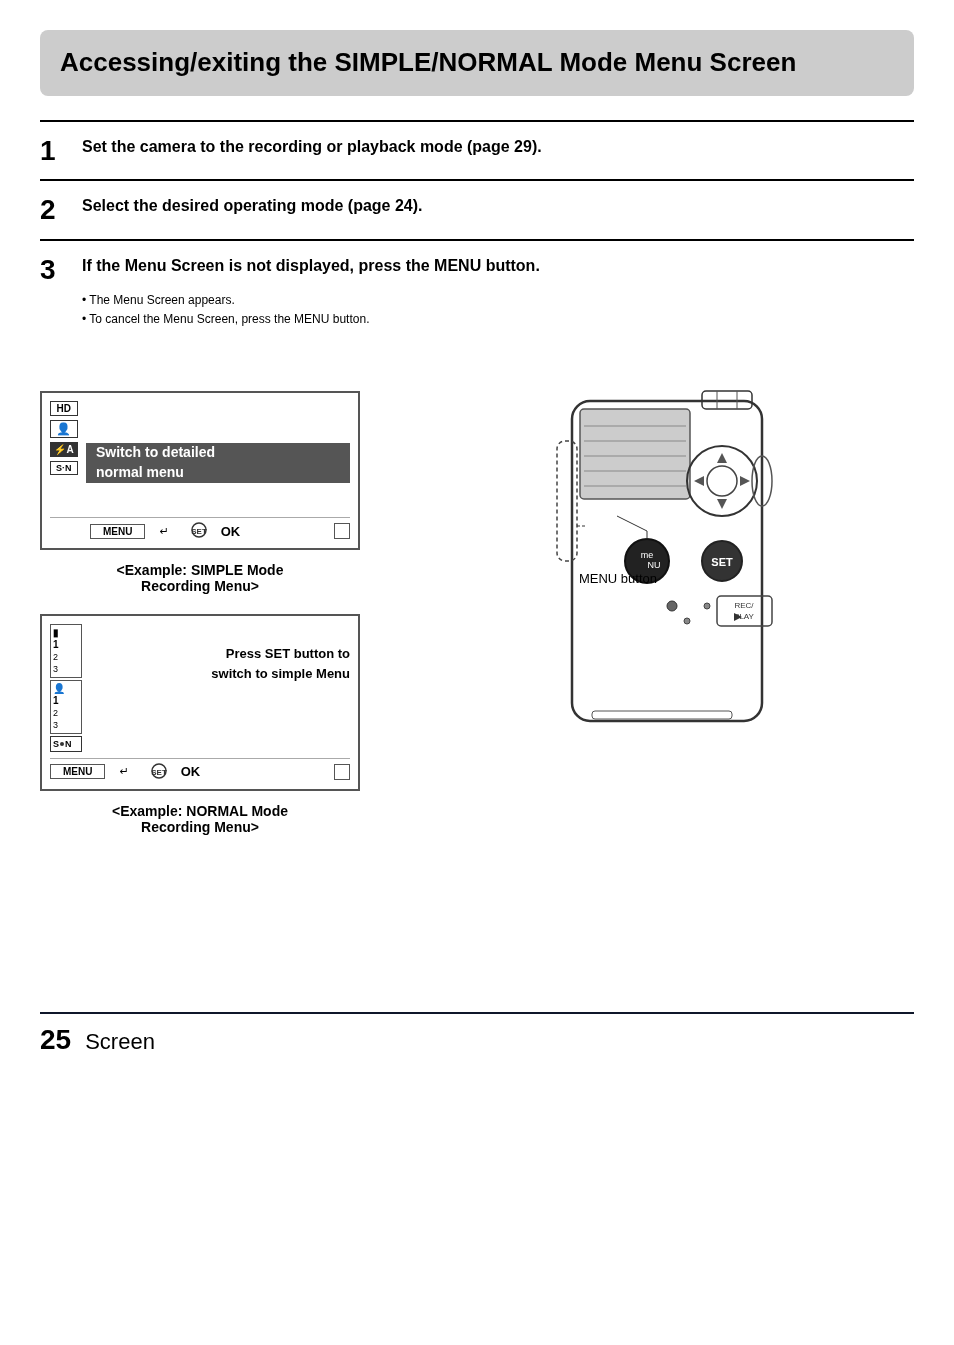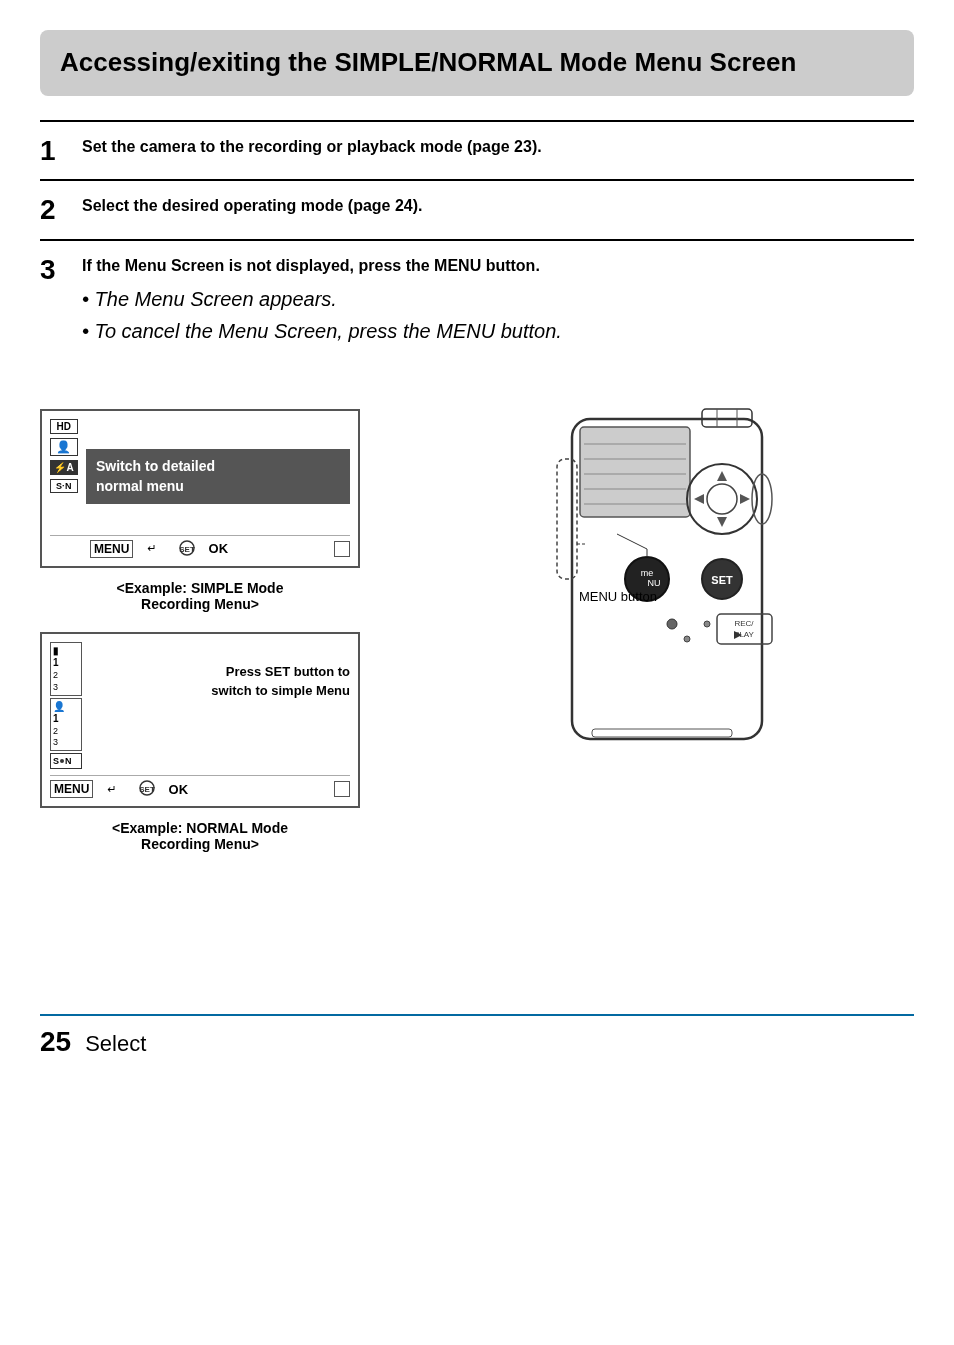--- a/index.html
+++ b/index.html
@@ -38,25 +38,24 @@
       font-weight: bold;
       min-width: 30px;
       line-height: 1.2;
     }
     .step-text {
       font-size: 16px;
       font-weight: bold;
       padding-top: 4px;
     }
     .step-sub {
-      font-size: 20px;
+      font-size: 12px;
       font-weight: normal;
-      margin-top: 8px;
+      margin-top: 16px;
       line-height: 1.6;
-      font-style: italic;
     }
     .step-sub li {
       list-style: none;
       padding-left: 0;
     }
     .step-sub li::before {
       content: "• ";
     }
 
     
@@ -102,40 +101,40 @@
     }
     .icon-badge.dark {
       background: #333;
       color: #fff;
     }
     .highlighted-item {
       background: #555;
       color: #fff;
       font-size: 14px;
       font-weight: bold;
-      padding: 8px 10px;
-      margin-top: 0;
+      padding: 0 10px;
+      margin-top: 12px;
       display: inline-block;
       width: 100%;
       line-height: 1.4;
     }
     .screen-footer {
       display: flex;
       align-items: center;
       gap: 14px;
       margin-top: 6px;
       padding-left: 40px;
       font-size: 11px;
       border-top: 1px solid #aaa;
       padding-top: 4px;
     }
     .footer-icon {
-      font-size: 12px;
+      font-size: 10px;
       border: 1px solid #555;
-      padding: 1px 3px;
+      padding: 1px 12px;
       font-weight: bold;
     }
     .ok-text {
       font-weight: bold;
       font-size: 13px;
     }
     .checkbox-icon {
       width: 16px;
       height: 16px;
       border: 1px solid #555;
@@ -182,22 +181,22 @@
       position: relative;
     }
 
     .camera-svg {
       width: 320px;
       height: 580px;
     }
 
     
     .page-footer {
-      margin-top: 40px;
-      border-top: 2px solid #0369a1;
+      margin-top: 56px;
+      border-top: 2px solid #0f172a;
       padding-top: 10px;
       display: flex;
       align-items: baseline;
       gap: 14px;
     }
     .page-number {
       font-size: 28px;
       font-weight: bold;
     }
     .page-lang {
@@ -208,21 +207,21 @@
 </head>
 <body>
 
 <div class="title-box">
   <h1>Accessing/exiting the SIMPLE/NORMAL Mode Menu Screen</h1>
 </div>
 
 <div class="step">
   <div class="step-number">1</div>
   <div>
-    <div class="step-text">Set the camera to the recording or playback mode (page 23).</div>
+    <div class="step-text">Set the camera to the recording or playback mode (page 29).</div>
   </div>
 </div>
 
 <div class="step">
   <div class="step-number">2</div>
   <div>
     <div class="step-text">Select the desired operating mode (page 24).</div>
   </div>
 </div>
 
@@ -386,14 +385,14 @@
     <div style="position:relative; top:-370px; left:-40px; text-align:left;padding-left:12px;">
       <div style="font-size:13px; white-space:nowrap;">MENU button</div>
     </div>
 
   </div>
 
 </div>
 
 <div class="page-footer">
   <span class="page-number">25</span>
-  <span class="page-lang">Select</span>
+  <span class="page-lang">Screen</span>
 </div>
 
 </body></html>

